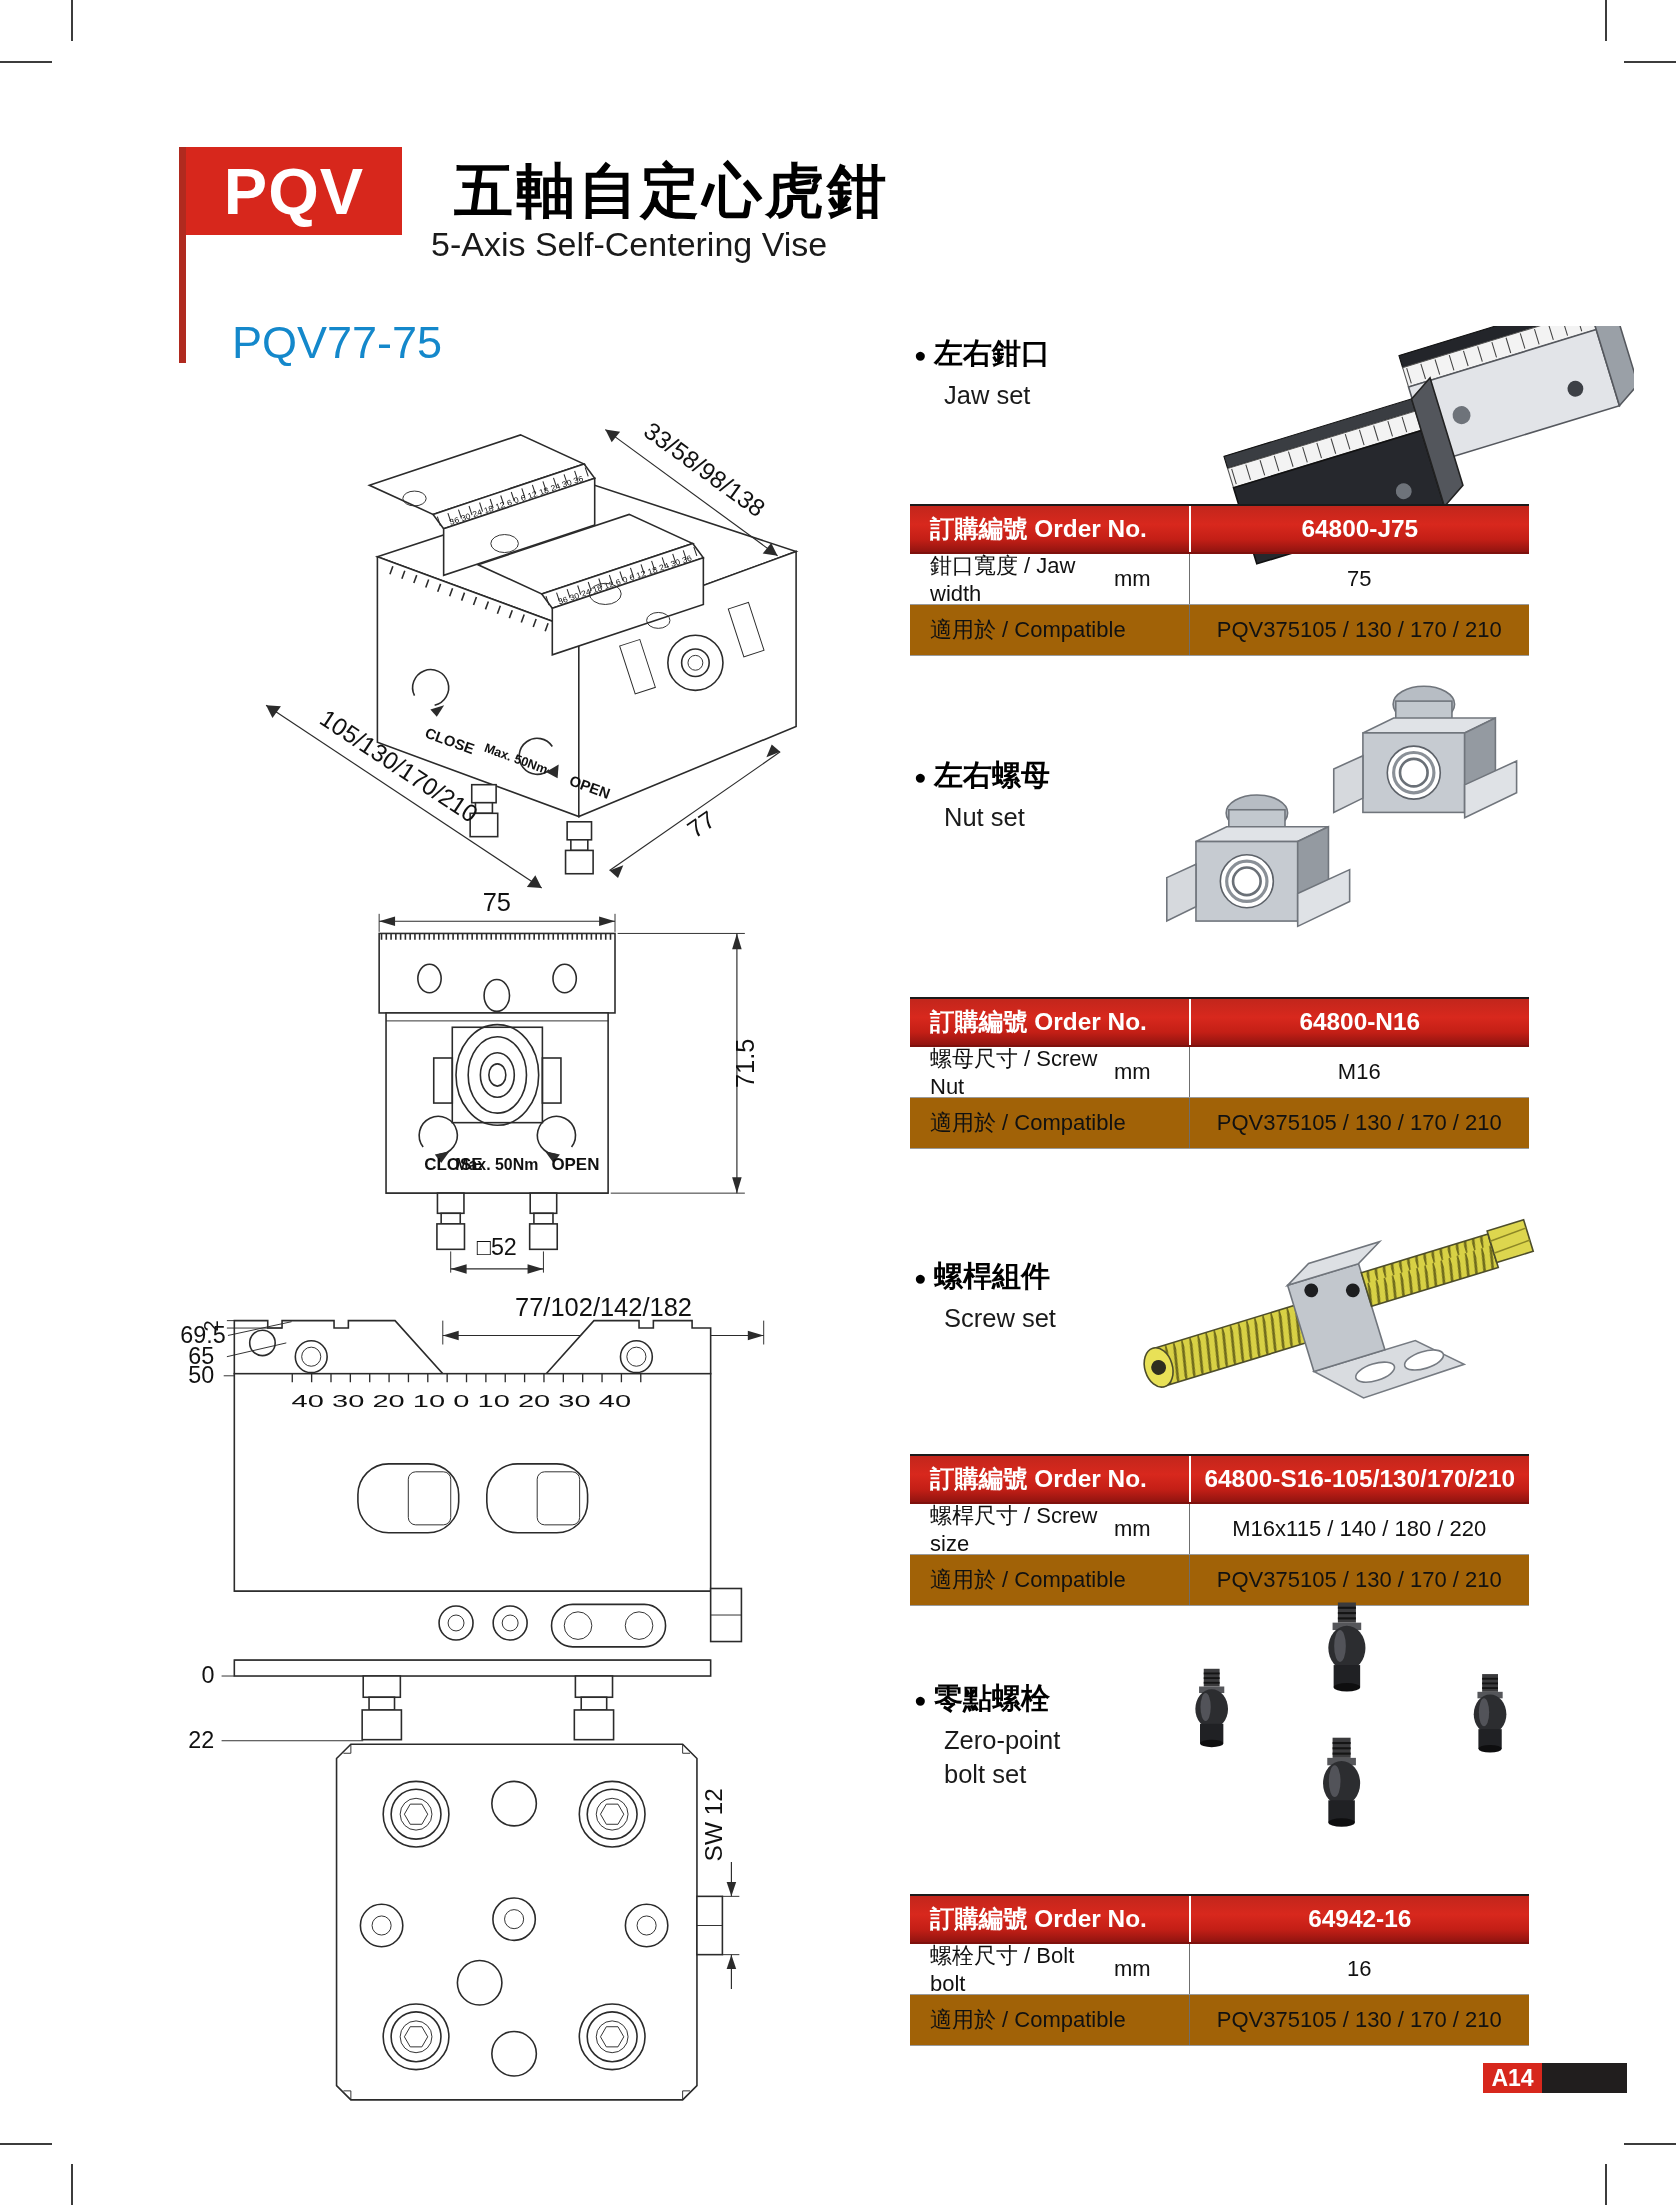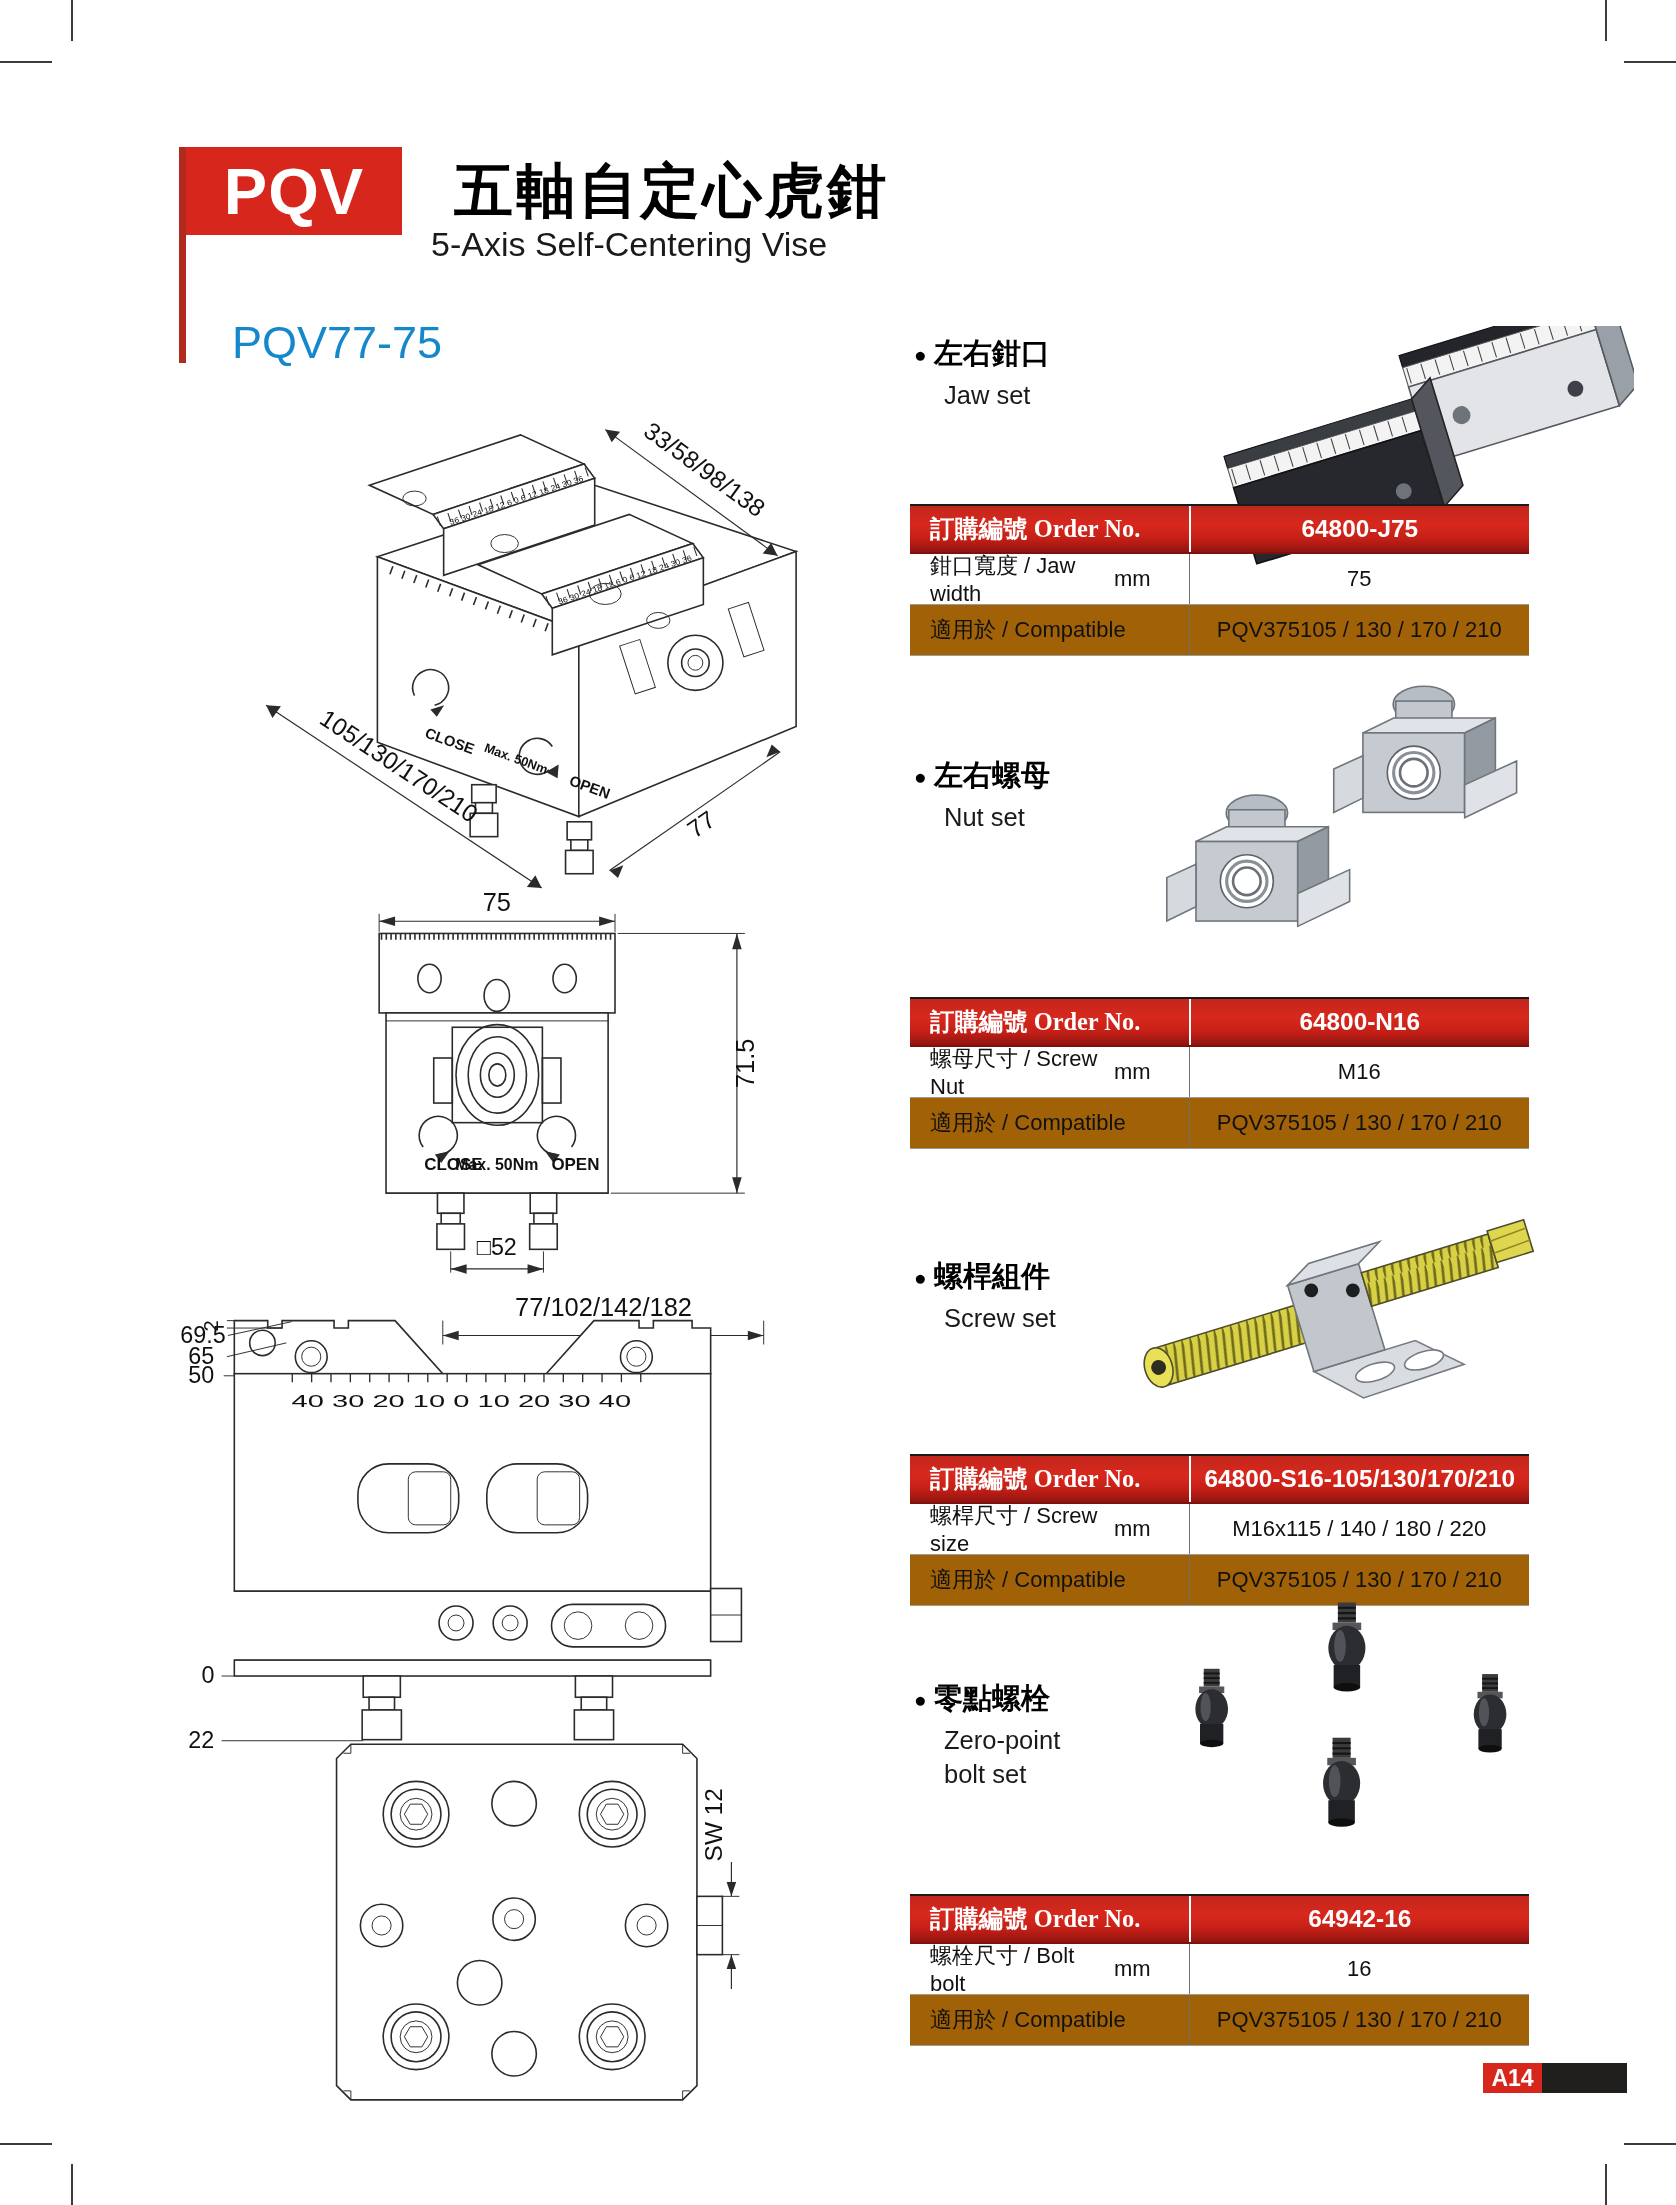--- a/index.html
+++ b/index.html
@@ -19,21 +19,21 @@
   
   .sec-label{position:absolute;left:914px;width:223px;}
   .sec-label .zh{font-size:29px;font-weight:bold;color:#000;display:flex;align-items:center;gap:7.4px;}
   .sec-label .bullet{font-size:21px;line-height:1;}
   .sec-label .en{font-size:25.5px;color:#1a1a1a;margin:5.3px 0 0 30px;width:164px;line-height:1.32;}
   
   .spec-table{position:absolute;left:910px;width:619px;}
   .t-head{display:flex;height:46px;border-top:2.7px solid #1b1b1b;border-bottom:2.1px solid #7e110d;
           background:linear-gradient(180deg,#c2261c 0%,#d8281d 40%,#c41f16 72%,#911410 100%);
           color:#fff;font-weight:bold;font-size:24.4px;}
-  .t-head .hl{width:45%;display:flex;align-items:center;padding-left:20px;box-sizing:border-box;font-family:Liberation Serif, serif;}
+  .t-head .hl{width:45%;display:flex;align-items:center;padding-left:20px;box-sizing:border-box;}
   .t-head .hr{width:55%;display:flex;align-items:center;justify-content:center;border-left:2.7px solid #ffffff;box-sizing:border-box;}
   .t-row{display:flex;height:50px;font-size:22px;border-bottom:1.6px solid #9a9a9a;}
   .t-row.alt{background:#a16207;}
   .t-row .cl{width:45%;display:flex;align-items:center;justify-content:space-between;
              padding:0 38px 0 20px;box-sizing:border-box;}
   .t-row .cr{width:55%;display:flex;align-items:center;justify-content:center;border-left:1.6px solid #6f6f6f;box-sizing:border-box;}
   
   #page-badge{left:1483px;top:2063px;width:59px;height:30px;background:#d7271c;color:#fff;
               font-weight:bold;font-size:23px;display:flex;align-items:center;justify-content:center;text-align:center;}
   #page-badge-bar{left:1542px;top:2063px;width:85px;height:30px;background:#211e1e;}

